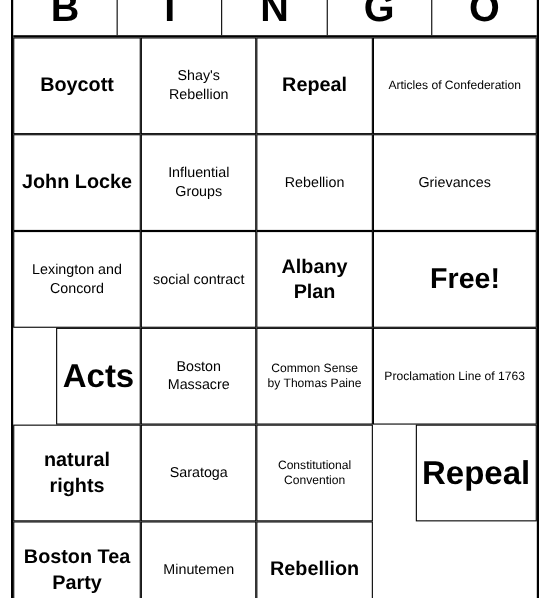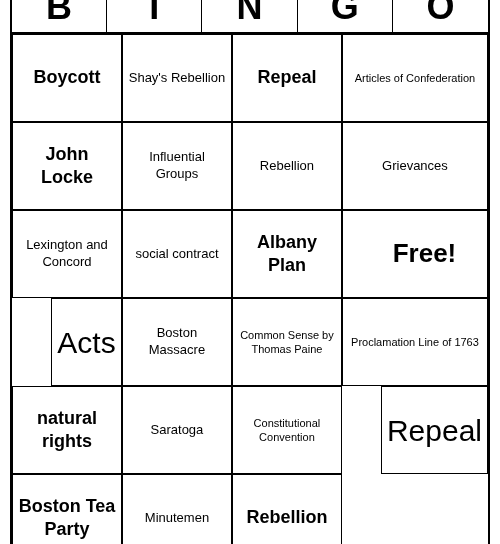--- a/index.html
+++ b/index.html
@@ -54,21 +54,21 @@
     .bingo-cell.small-text {
       font-size: 11px;
     }
     .bingo-cell.free {
       font-size: 26px;
       font-weight: bold;
       padding-left: 24px;
     }
     .bingo-cell.xl-text {
       font-size: 30px;
-      font-weight: normal;
+      font-weight: bold;
       margin-left: 39px;
     }
   </style>
 </head>
 <body>
 
 <div class="bingo-card">
   <div class="bingo-header">
   <div class="bingo-header-cell">B</div>
       <div class="bingo-header-cell">I</div>

